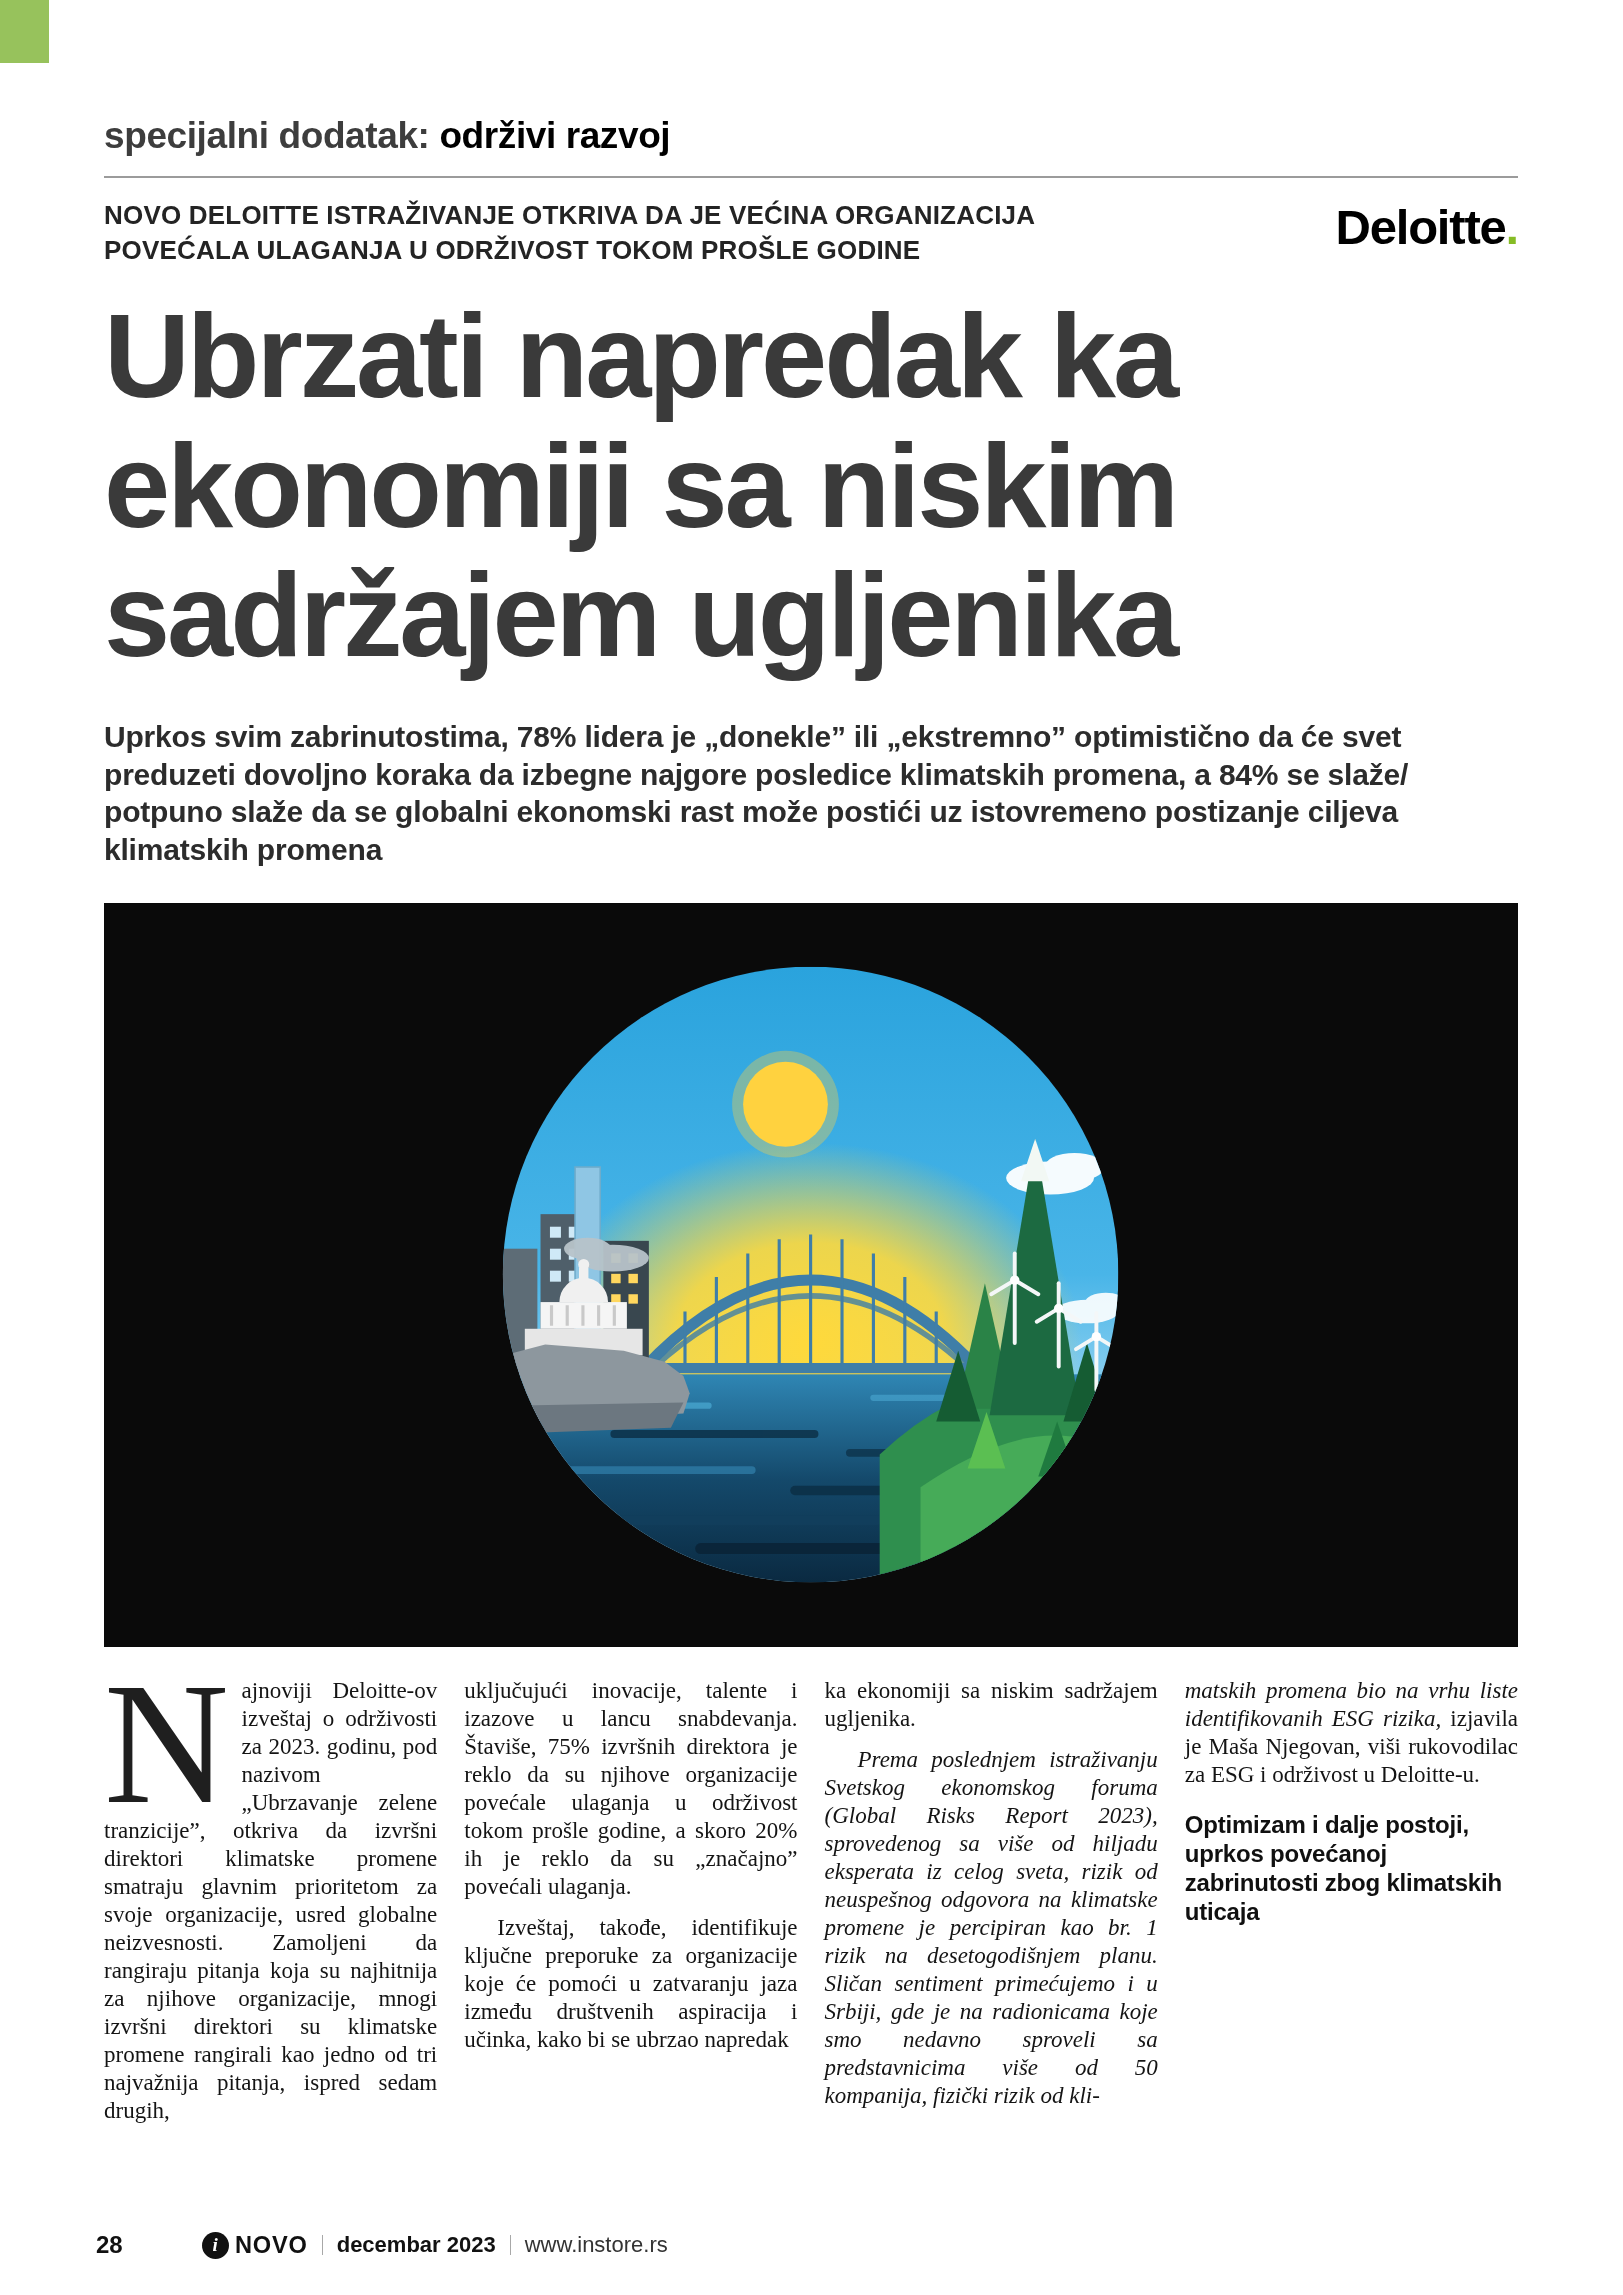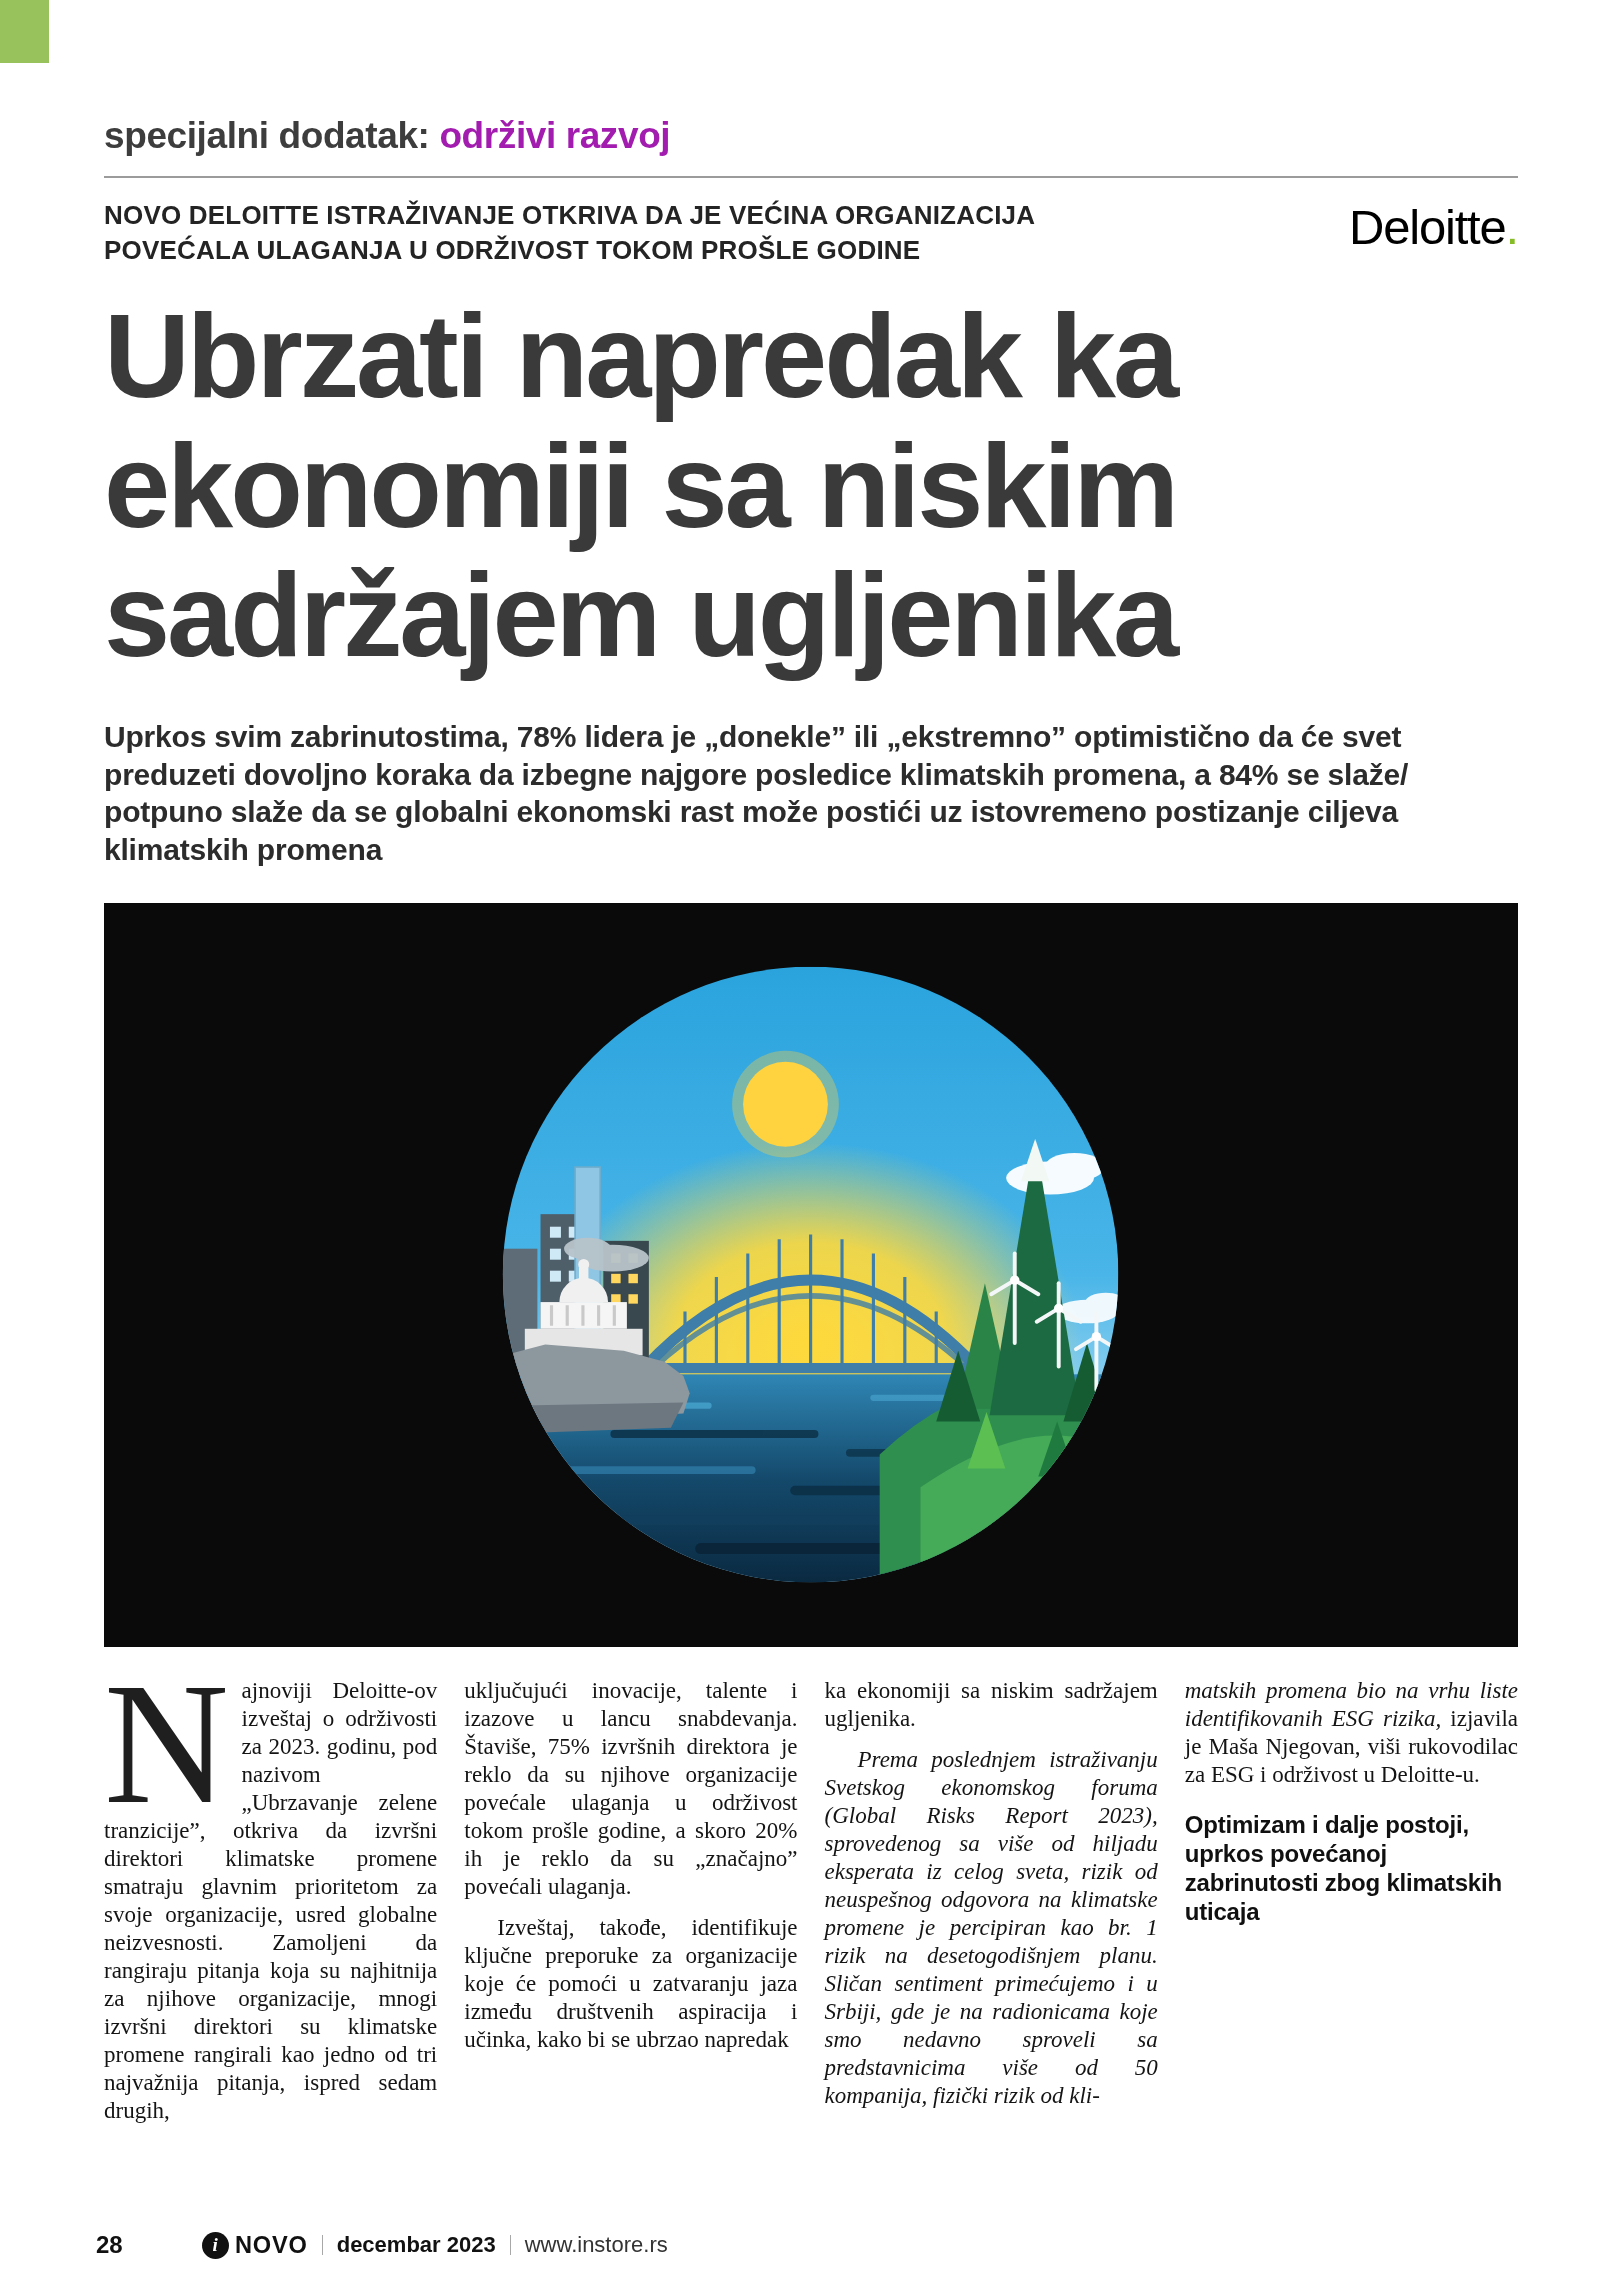--- a/index.html
+++ b/index.html
@@ -5,27 +5,27 @@
   * { margin:0; padding:0; box-sizing:border-box; }
   html, body { background:#ffffff; }
   body {
     width:1623px; height:2295px; position:relative; overflow:hidden;
     font-family:"Liberation Sans", sans-serif; color:#222222;
   }
   .corner-square { position:absolute; top:0; left:0; width:49px; height:63px; background:#97c25c; }
   .content { position:absolute; left:104px; top:0; width:1414px; }
 
   .section-label { margin-top:115px; font-size:37px; font-weight:800; letter-spacing:-0.4px; color:#3d3d3d; }
-  .section-label .highlight { color:#a21caf; }
+  .section-label .highlight { color:#000000; }
 
   .rule { margin-top:19px; border-top:2.4px solid #9b9b9b; }
 
   .masthead-row { display:flex; justify-content:space-between; align-items:flex-start; margin-top:20.4px;gap:16px; }
   .kicker { font-size:26px; font-weight:700; line-height:1.32; color:#242424; letter-spacing:0.2px; }
-  .logo { font-size:49px; font-weight:400; color:#000000; letter-spacing:-1.2px; line-height:1; margin-top:4.7px; white-space:nowrap;margin-left:43px; }
+  .logo { font-size:49px; font-weight:700; color:#000000; letter-spacing:-1.2px; line-height:1; margin-top:4.7px; white-space:nowrap;margin-left:43px; }
   .logo .dot { color:#86bc25; }
 
   .headline { margin-top:24px; font-size:119px; line-height:1.09; font-weight:800; letter-spacing:-3.1px; color:#3a3a3a; }
 
   .lead { margin-top:38px; font-size:30px; font-weight:700; line-height:1.25; color:#2c2c2c; letter-spacing:-0.2px; }
 
   .hero { margin-top:35px; width:1414px; height:744px; background:#0a0a0a; }
   .hero svg { display:block; }
 
   .article {

